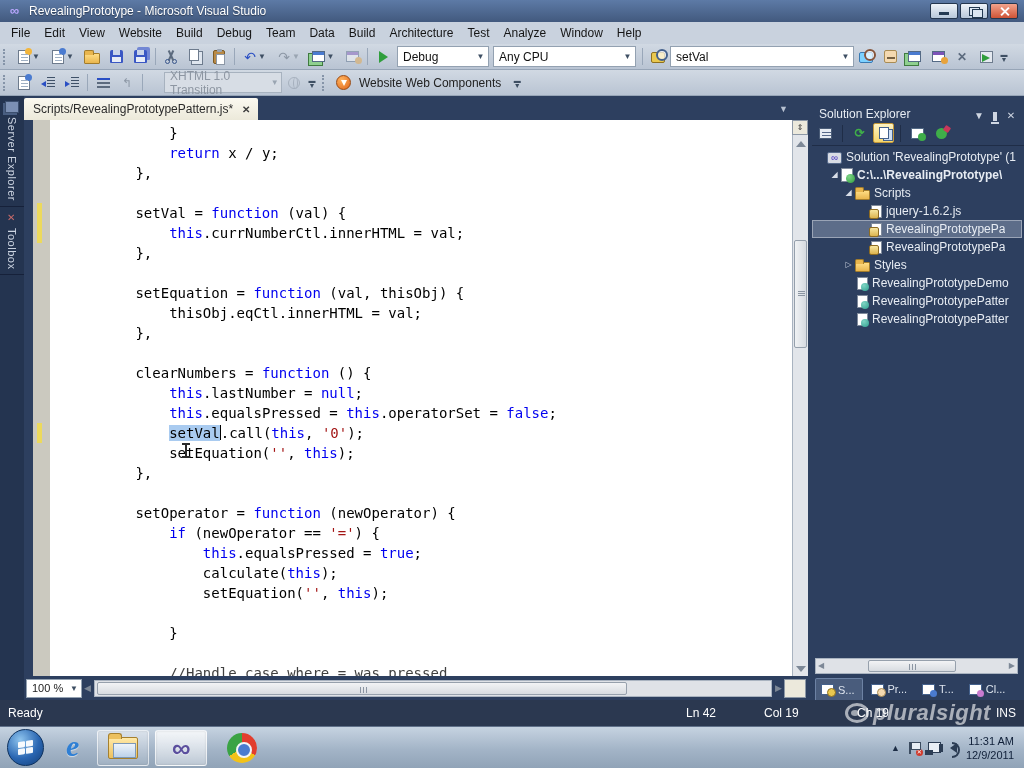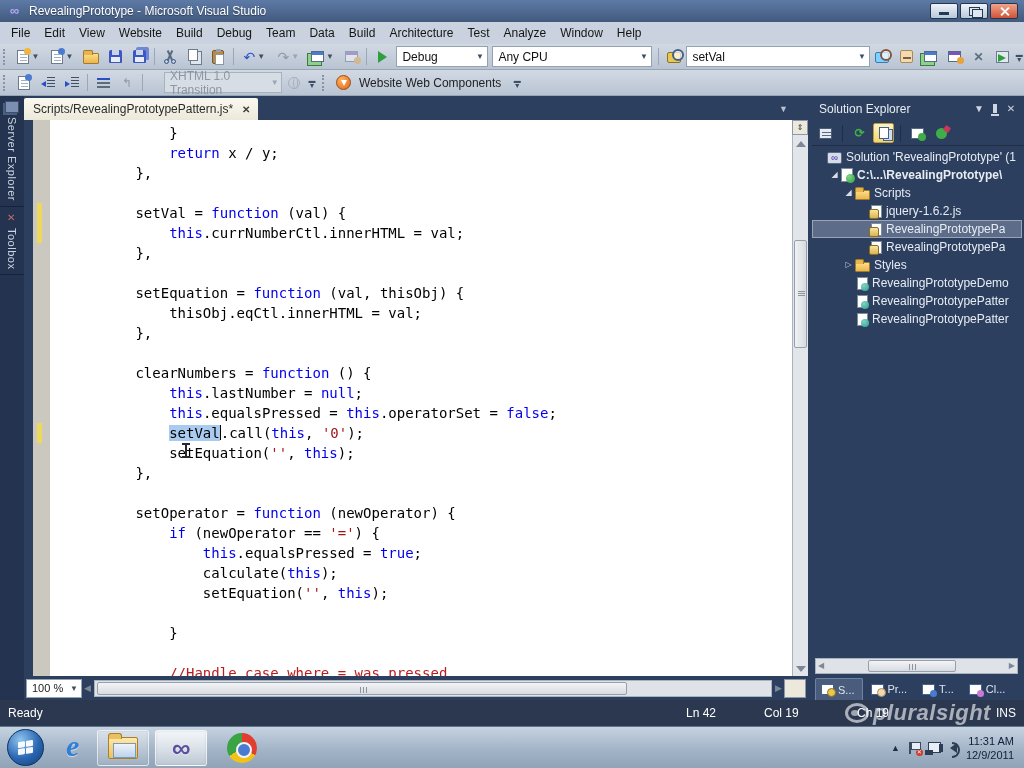--- a/index.html
+++ b/index.html
@@ -103,42 +103,42 @@
 .doc-tab .close{margin-left:9px;color:#3c3c3c;font-size:10px;font-weight:bold}
 .docdrop{position:absolute;right:20px;bottom:6px;color:#b7c1d1;font-size:9px}
 .editor-body{position:absolute;left:0;top:24px;width:784px;height:556px;background:#fff;overflow:hidden}
 .dstrip{position:absolute;left:0;top:0;width:9px;height:556px;background:#2d3f5f}
 .gutter{position:absolute;left:9px;top:0;width:17px;height:556px;background:#cbc9bf}
 #code-lines{position:absolute;left:0;top:3px;width:766px}
 .cl{display:flex;height:20px}
 .cl .gut{width:26px;flex:none;position:relative}
 .cl .gut .bar{position:absolute;left:13px;top:0;width:5px;height:20px;background:#ecd95c}
 .cl pre{margin:0;padding-left:18px;font-family:"DejaVu Sans Mono",monospace;font-size:14px;line-height:20px;color:#000;white-space:pre}
-.k{color:#0000f0}.s2{color:#a31515}.c{color:#b91c1c}
+.k{color:#0000f0}.s2{color:#a31515}.c{color:#404040}
 .sel{background:#a9cbf0}
 .caret{display:inline-block;width:0;border-left:1.5px solid #000;height:15px;vertical-align:-2px}
 .vscroll{position:absolute;right:0;top:0;width:16px;height:556px;background:#e2e5ea;border-left:1px solid #a9b3c0}
 .vsplitter{position:absolute;right:0;top:0;width:16px;height:15px;background:#ece9dc;border:1px solid #8d98a6;display:flex;align-items:center;justify-content:center;font-size:8px;color:#333}
 .sarrow{position:absolute;left:3px;width:0;height:0;border-left:5px solid transparent;border-right:5px solid transparent}
 .sarrow.up{top:21px;border-bottom:6px solid #7d8897}
 .sarrow.down{bottom:4px;border-top:6px solid #7d8897}
 .vthumb{position:absolute;left:1px;top:120px;width:13px;height:108px;background:linear-gradient(90deg,#f0f2f4,#d6dae0);border:1px solid #96a0ac;border-radius:2px}
 .vthumb::after{content:'';position:absolute;left:3px;top:50px;width:7px;height:1px;background:#8b95a2;box-shadow:0 2px 0 #8b95a2,0 4px 0 #8b95a2}
 .editor-bottom{position:absolute;left:0;top:580px;width:784px;height:24px;display:flex;align-items:center}
 .zoomcombo{width:56px;height:19px;margin-left:2px;background:#fff;border:1px solid #93a1b1;font-size:11px;color:#222;display:flex;align-items:center;padding-left:5px}
 .zoomcombo .arr{margin-left:auto;font-size:8px;color:#3e4f63;padding-right:3px}
 .harrow{width:11px;height:16px;display:flex;align-items:center;justify-content:center;color:#7d8897;font-size:9px}
 .htrack{position:relative;height:17px;flex:1;background:#dfe2e7;border:1px solid #a9b3c0;margin:0 1px}
 .hthumb{position:absolute;left:2px;top:1px;width:530px;height:13px;background:linear-gradient(#f2f3f5,#d8dce1);border:1px solid #96a0ac;border-radius:2px}
 .hthumb::after{content:'';position:absolute;top:4px;left:262px;width:1px;height:6px;background:#8b95a2;box-shadow:3px 0 0 #8b95a2,6px 0 0 #8b95a2}
 .corner{width:22px;height:19px;background:#ece9dc;border:1px solid #8d98a6;margin-right:2px}
 
 
 .sx{position:absolute;left:812px;top:96px;width:212px;height:604px;color:#e7ecf3;font-size:12px}
-.sx-header{height:25px;display:flex;align-items:center;padding:0 5px 0 7px}
+.sx-header{height:25px;display:flex;align-items:flex-end;padding:0 5px 0 7px}
 .sx-title{flex:1}
 .sx-hbtn{width:16px;text-align:center;color:#cfd6e2;font-size:10px}
 .pin{display:inline-block;width:4px;height:9px;background:#cfd6e2;position:relative;margin:0 6px}
 .pin::after{content:'';position:absolute;left:-2px;bottom:-3px;width:8px;height:2px;background:#cfd6e2}
 .sx-toolbar{height:25px;display:flex;align-items:center;gap:3px;padding:0 3px;border-bottom:1px solid #1f2d47}
 .sxi{width:21px;height:20px;display:flex;align-items:center;justify-content:center;position:relative}
 .sxi.hl{background:linear-gradient(#fdf3c4,#f5d66d);border:1px solid #c3983a;border-radius:2px}
 .ic-props{width:13px;height:11px;background:#e7ecf3;border:1px solid #4a5c77}
 .ic-props::after{content:'';position:absolute;left:2px;top:3px;width:9px;height:1px;background:#57698a;box-shadow:0 3px 0 #57698a}
 .ic-refresh{color:#3fae49;font-size:12px;font-weight:bold}
@@ -306,21 +306,21 @@
         <span class="ci ic-sparkwin" style="opacity:.45"></span>
       </span>
     <span class="sep"></span>
     <span class="tbi">
         <span class="ci ic-playgreen"></span>
       </span>
     <span class="combo" style="width:92px;margin-left:2px">
         <span>Debug</span>
         <span class="arr">▼</span>
       </span>
-    <span class="combo" style="width:160px;margin-left:4px">
+    <span class="combo" style="width:143px;margin-left:4px">
         <span>Any CPU</span>
         <span class="arr">▼</span>
       </span>
     <span class="sep" style="margin-left:6px"></span>
     <span class="tbi">
         <span class="ci ic-binoc"></span>
       </span>
     <span class="combo" style="width:184px">
         <span>setVal</span>
         <span class="arr">▼</span>

